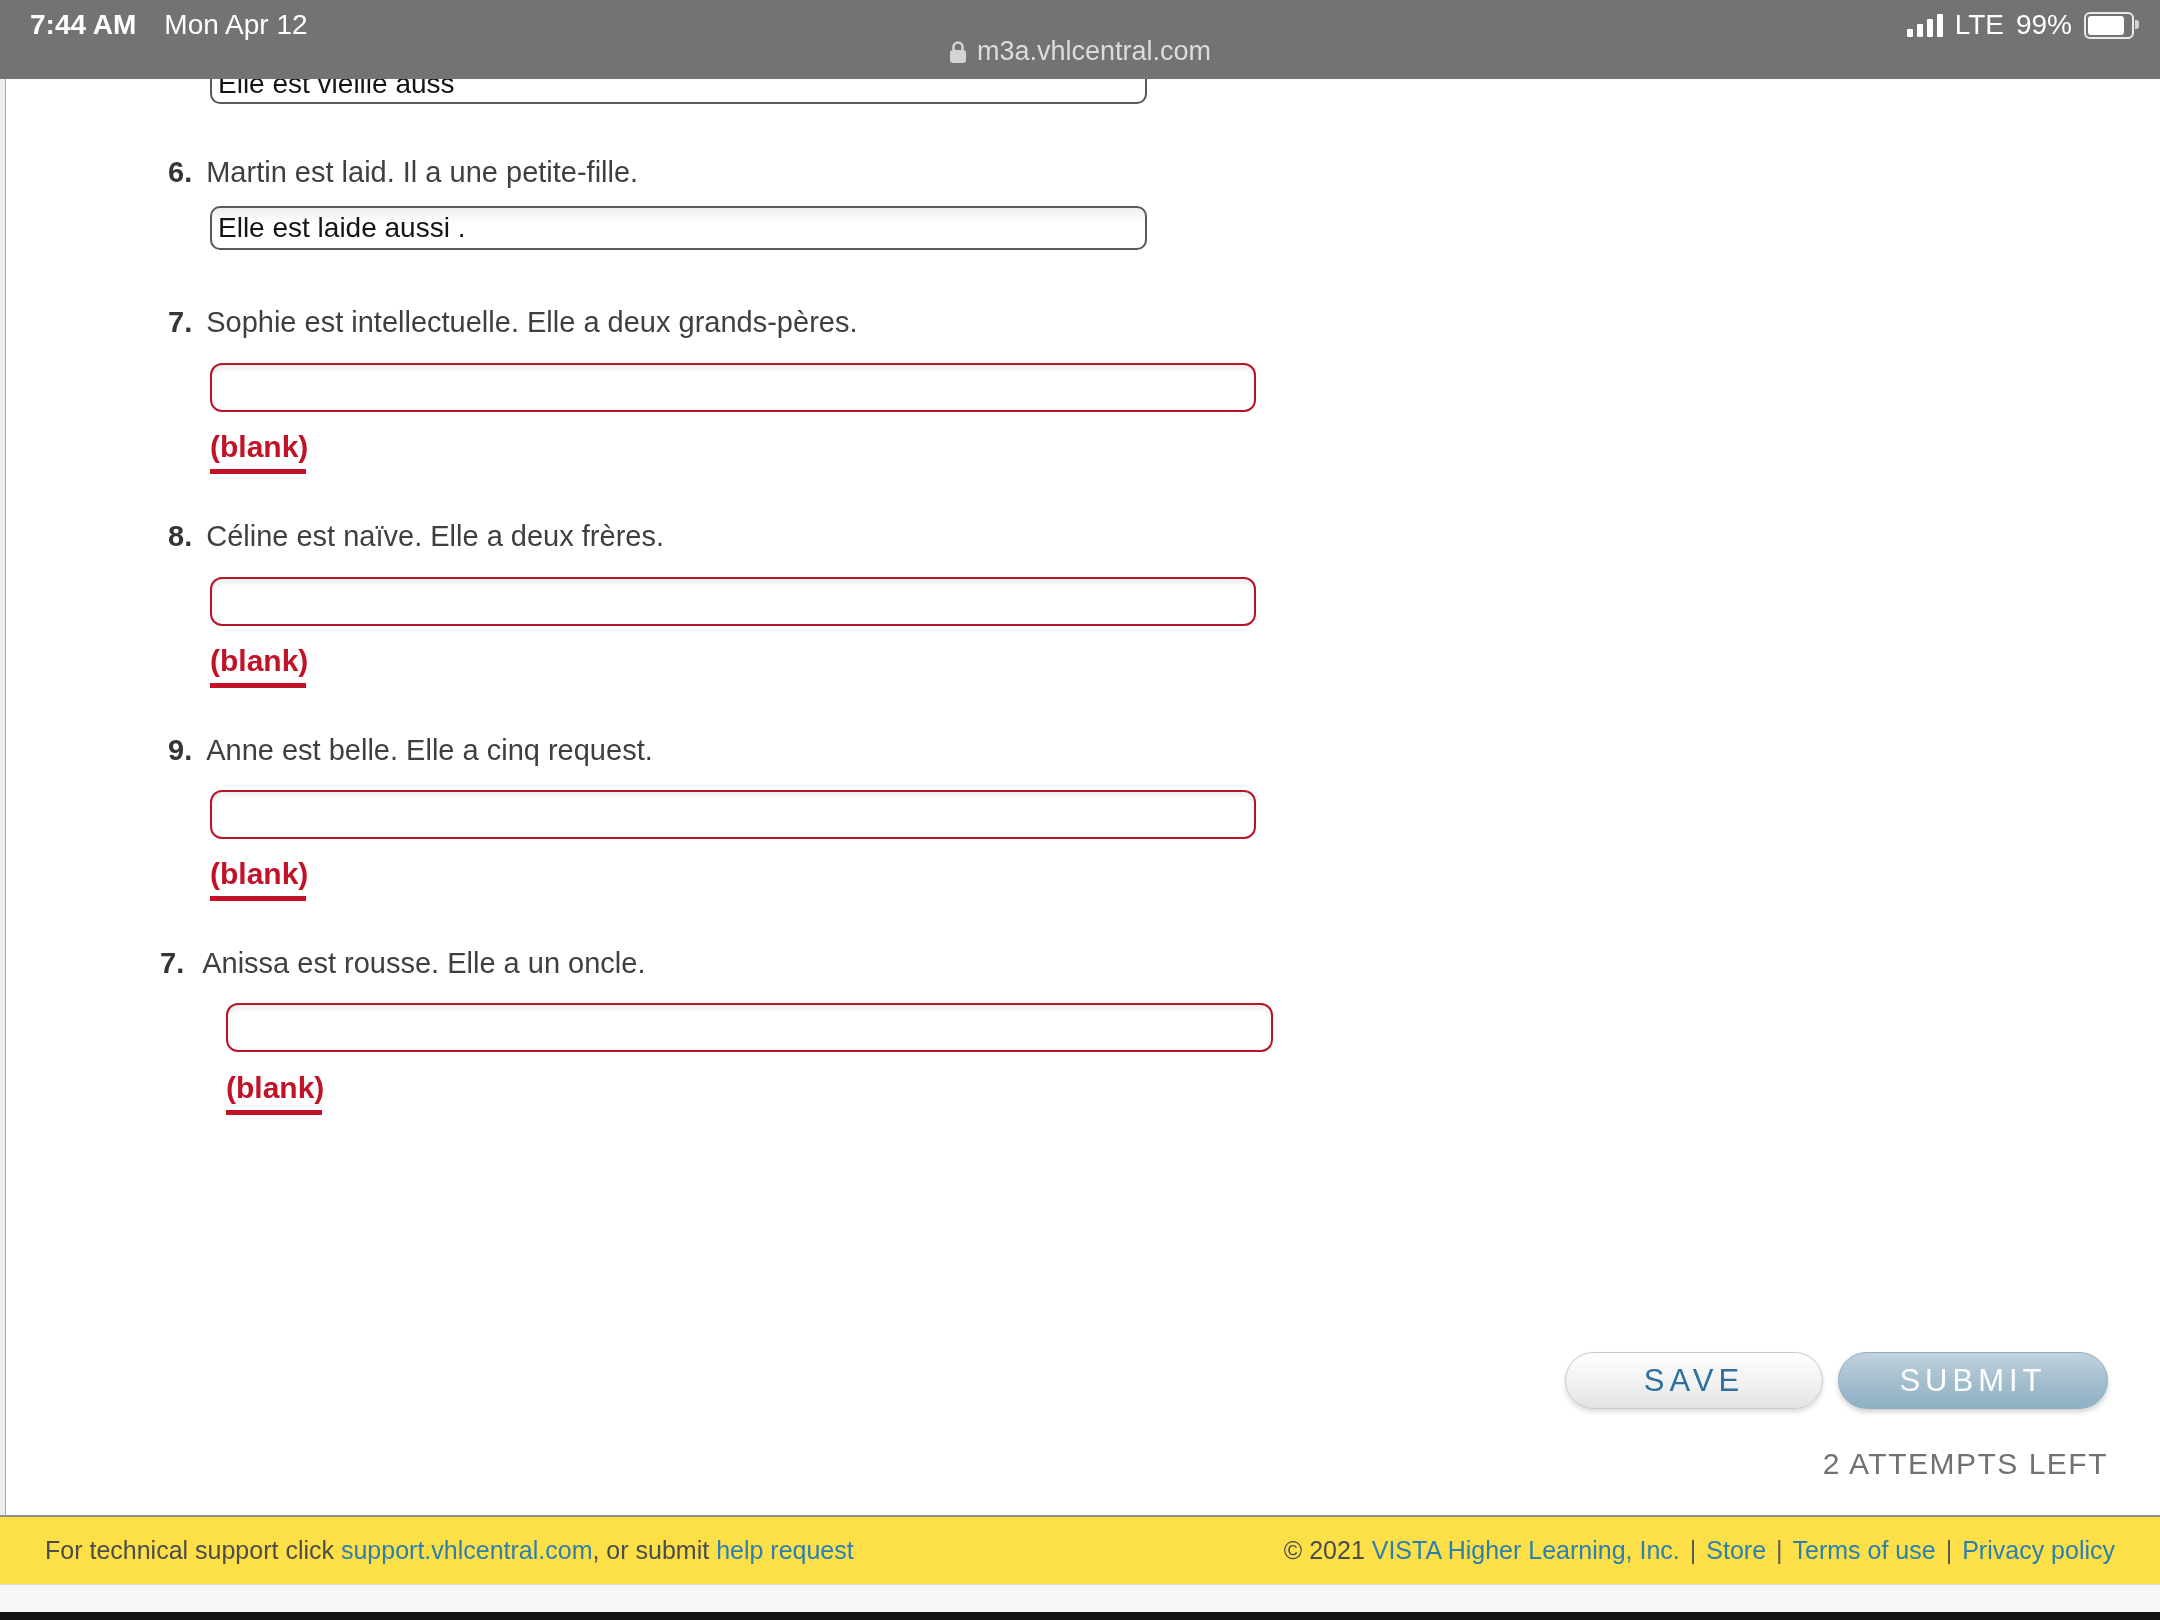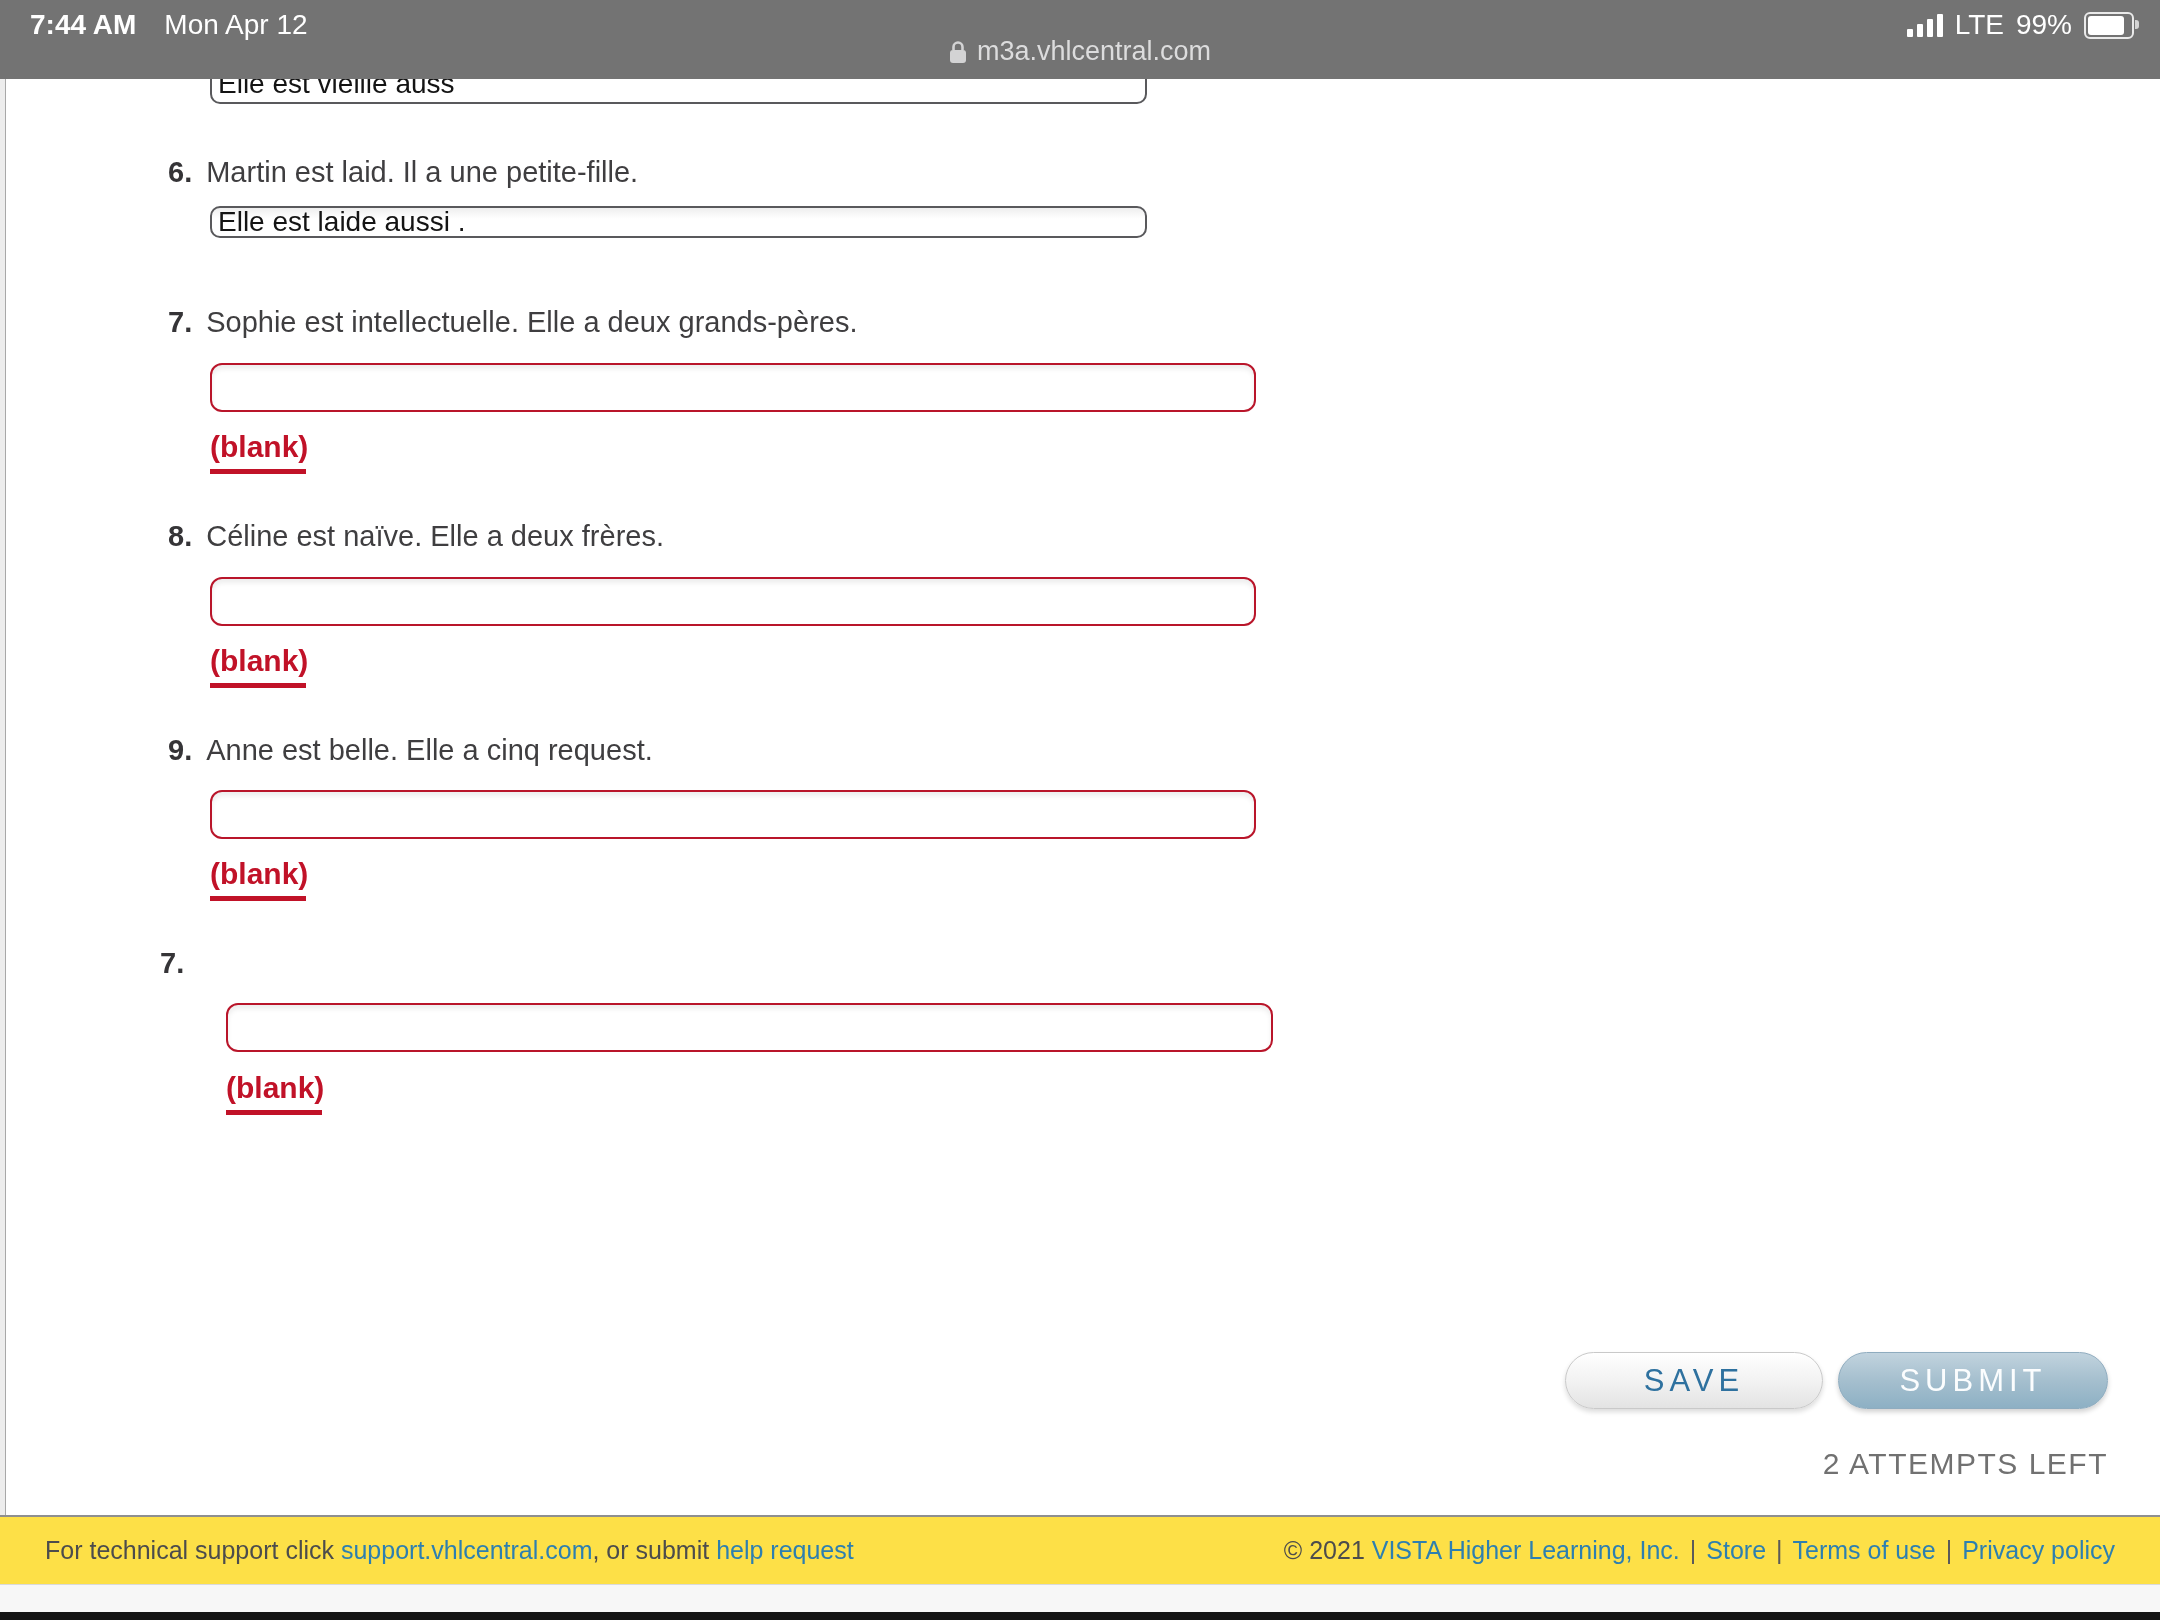--- a/index.html
+++ b/index.html
@@ -64,21 +64,21 @@
 <div class="gutter-line"></div>
 
 <div class="tbox tbox-partial" style="left:210px;top:40px;width:937px;height:64px;">
   <span>Elle est vieille auss</span>
 </div>
 
 <div class="q-row" style="left:168px;top:156px;">
   <span class="q-num">6.</span>
   <span>Martin est laid. Il a une petite-fille.</span>
 </div>
-<div class="tbox tbox-filled" style="left:210px;top:206px;width:937px;height:32px;">
+<div class="tbox tbox-filled" style="left:210px;top:206px;width:937px;height:44px;">
   <span>Elle est laide aussi .</span>
 </div>
 
 <div class="q-row" style="left:168px;top:306px;">
   <span class="q-num">7.</span>
   <span>Sophie est intellectuelle. Elle a deux grands-pères.</span>
 </div>
 <div class="rbox" style="left:210px;top:363px;width:1046px;height:49px;"></div>
 <div class="blank" style="left:210px;top:430px;">(blank)</div>
 <div class="blank-line" style="left:210px;top:469px;"></div>
@@ -94,20 +94,21 @@
 <div class="q-row" style="left:168px;top:734px;">
   <span class="q-num">9.</span>
   <span>Anne est belle. Elle a cinq request.</span>
 </div>
 <div class="rbox" style="left:210px;top:790px;width:1046px;height:49px;"></div>
 <div class="blank" style="left:210px;top:857px;">(blank)</div>
 <div class="blank-line" style="left:210px;top:896px;"></div>
 
 <div class="q-row" style="left:160px;top:947px;gap:18px;">
   <span class="q-num">7.</span>
+  <span>Anissa est rousse. Elle a un oncle.</span>
 </div>
 <div class="rbox" style="left:226px;top:1003px;width:1047px;height:49px;"></div>
 <div class="blank" style="left:226px;top:1071px;">(blank)</div>
 <div class="blank-line" style="left:226px;top:1110px;"></div>
 
 <div class="btn btn-save">SAVE</div>
 <div class="btn btn-submit">SUBMIT</div>
 <div class="attempts">2 ATTEMPTS LEFT</div>
 
 <div class="footer1">

